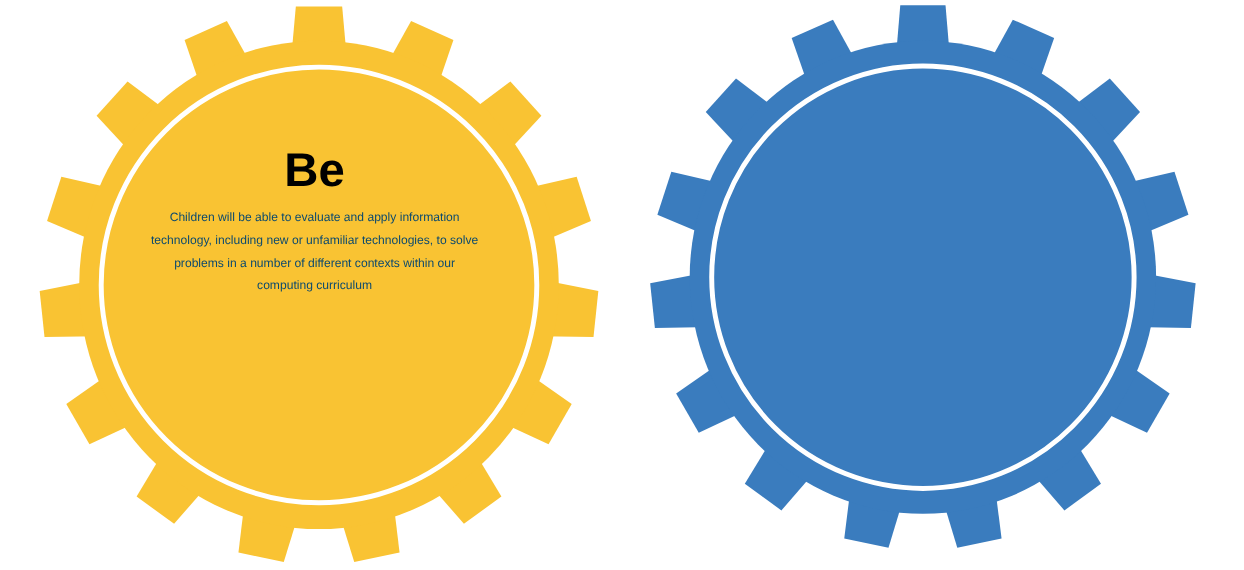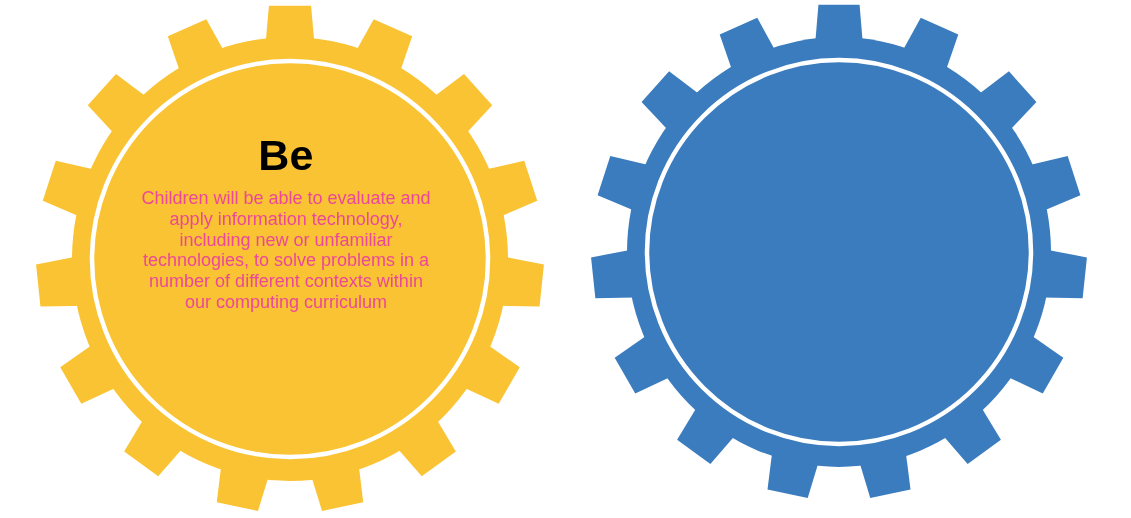--- a/index.html
+++ b/index.html
@@ -55,22 +55,22 @@
     letter-spacing: 0.2px;
   }
   #title-reflective {
     font-size: 43px;
     line-height: 58px;
     margin-bottom: 4px;
   }
 
   .card-body {
     margin: 0;
-    color: #ec4899;
-    font-size: 18px;
+    color: #0c4a6e;
+    font-size: 11px;
     line-height: 20.8px;
   }
 </style>
 </head>
 <body>
 
 <div id="stage">
 
   <div class="gear-panel" id="gear-panel-reflective">
 

